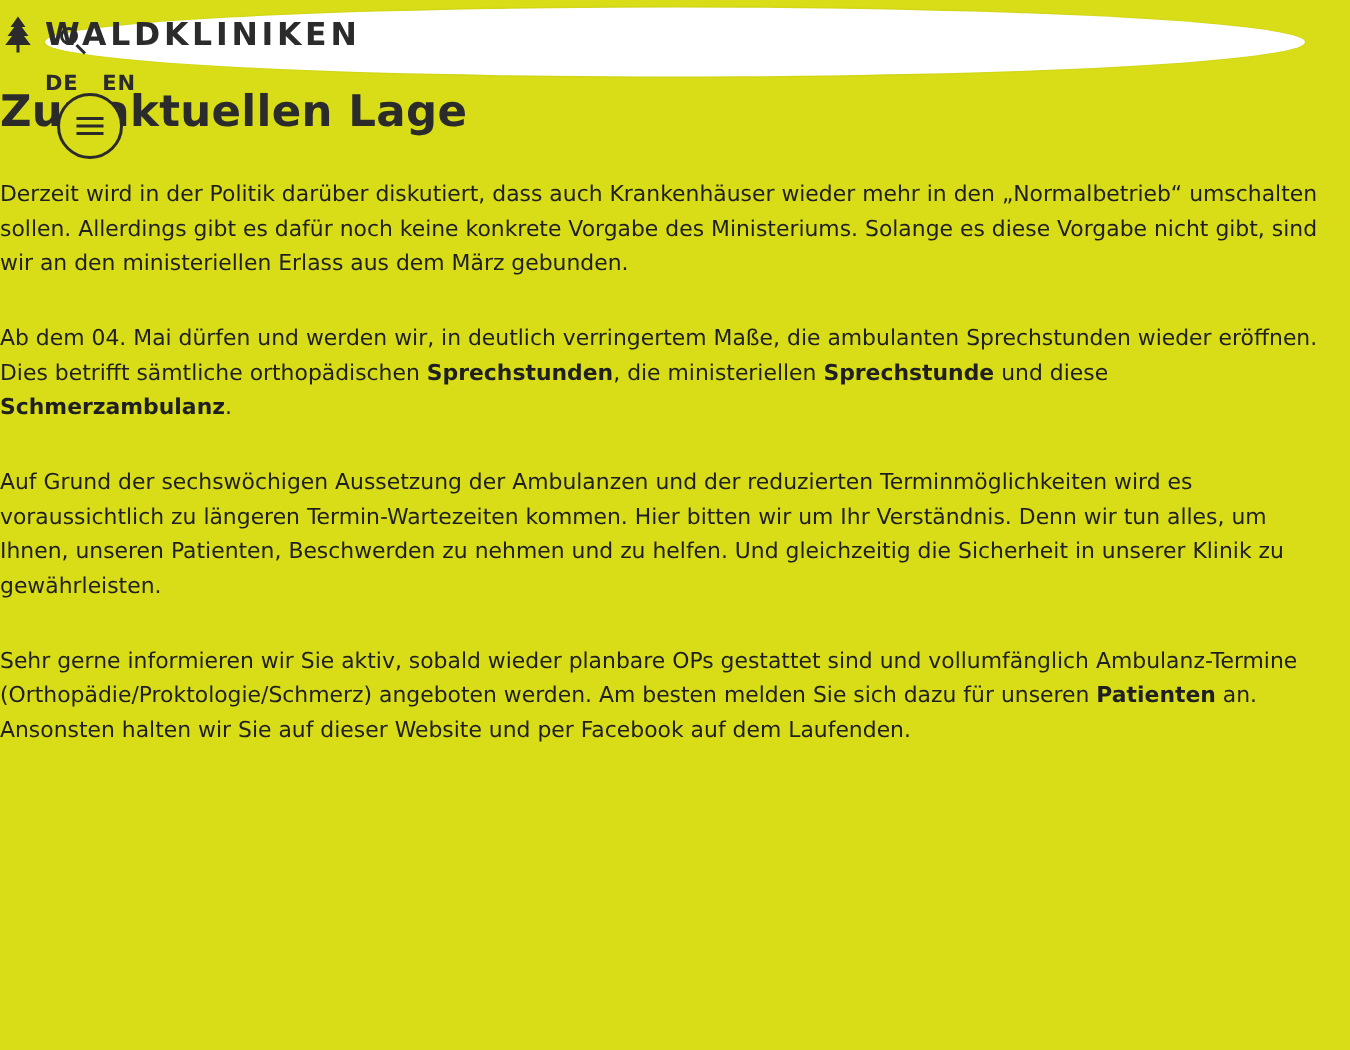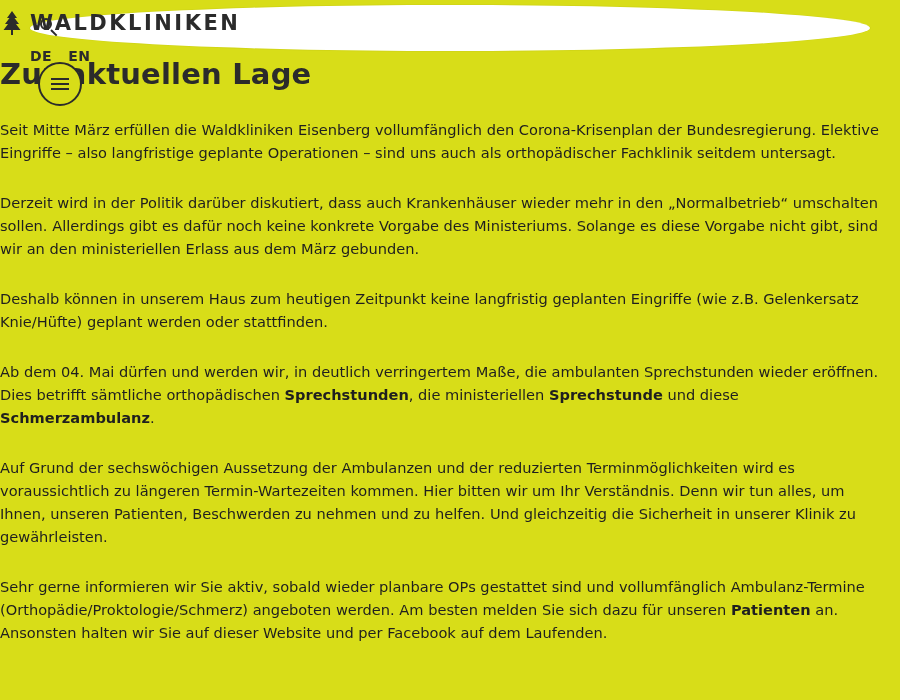--- a/index.html
+++ b/index.html
@@ -201,20 +201,18 @@
   <div class="burger">
     <i></i>
     <i></i>
     <i></i>
   </div>
 </div>
 
 <div class="content">
   <h1 class="page-title">Zur aktuellen Lage</h1>
   <div id="paragraphs">
-      <p class="para"><span>Seit Mitte März erfüllen die Waldkliniken Eisenberg vollumfänglich den Corona-Krisenplan der Bundesregierung. Elektive Eingriffe – also langfristige geplante Operationen – sind uns auch als orthopädischer Fachklinik seitdem untersagt.</span></p>
       <p class="para"><span>Derzeit wird in der Politik darüber diskutiert, dass auch Krankenhäuser wieder mehr in den „Normalbetrieb“ umschalten sollen. Allerdings gibt es dafür noch keine konkrete Vorgabe des Ministeriums. Solange es diese Vorgabe nicht gibt, sind wir an den ministeriellen Erlass aus dem März gebunden.</span></p>
-      <p class="para"><span>Deshalb können in unserem Haus zum heutigen Zeitpunkt keine langfristig geplanten Eingriffe (wie z.B. Gelenkersatz Knie/Hüfte) geplant werden oder stattfinden.</span></p>
       <p class="para"><span>Ab dem 04. Mai dürfen und werden wir, in deutlich verringertem Maße, die ambulanten Sprechstunden wieder eröffnen. Dies betrifft sämtliche orthopädischen </span><span class="bold-link">Sprechstunden</span><span>, die ministeriellen </span><span class="bold-link">Sprechstunde</span><span> und diese </span><span class="bold-link">Schmerzambulanz</span><span>.</span></p>
       <p class="para"><span>Auf Grund der sechswöchigen Aussetzung der Ambulanzen und der reduzierten Terminmöglichkeiten wird es voraussichtlich zu längeren Termin-Wartezeiten kommen. Hier bitten wir um Ihr Verständnis. Denn wir tun alles, um Ihnen, unseren Patienten, Beschwerden zu nehmen und zu helfen. Und gleichzeitig die Sicherheit in unserer Klinik zu gewährleisten.</span></p>
       <p class="para"><span>Sehr gerne informieren wir Sie aktiv, sobald wieder planbare OPs gestattet sind und vollumfänglich Ambulanz-Termine (Orthopädie/Proktologie/Schmerz) angeboten werden. Am besten melden Sie sich dazu für unseren </span><span class="bold-link">Patienten</span><span> an. Ansonsten halten wir Sie auf dieser Website und per Facebook auf dem Laufenden.</span></p>
     </div>
 </div>
 
 </body></html>

